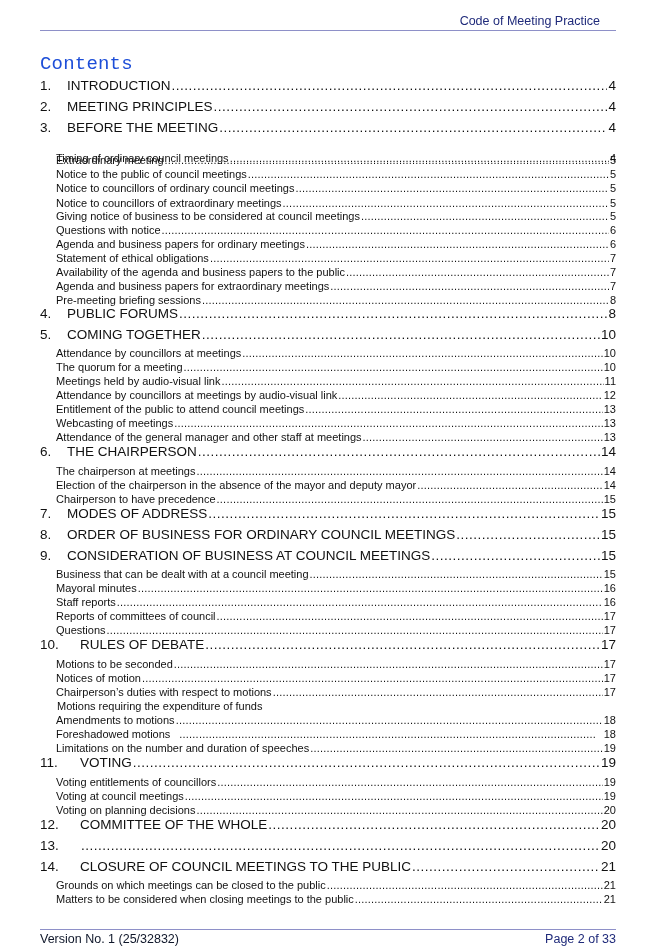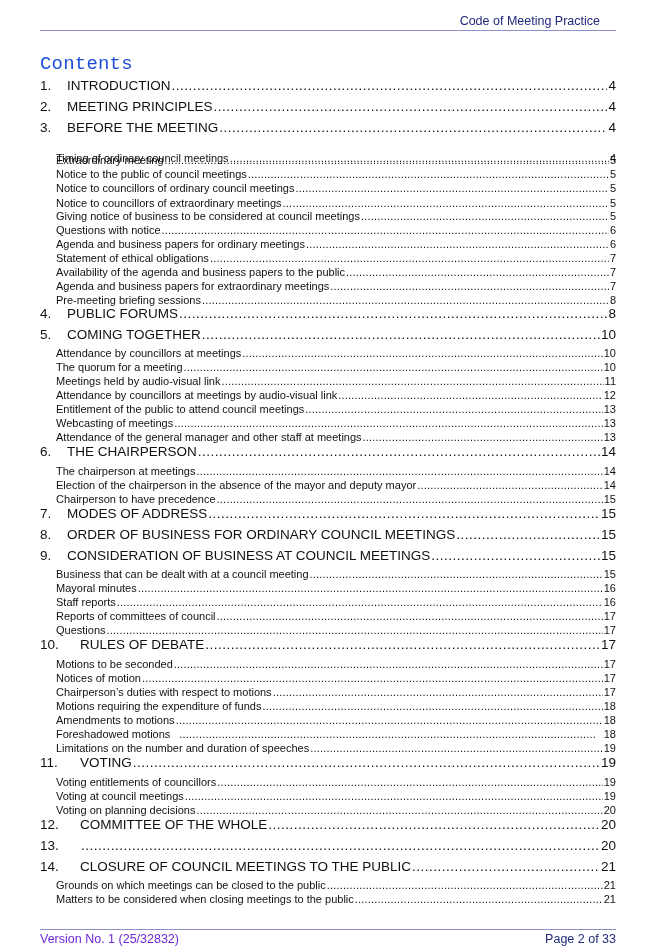--- a/index.html
+++ b/index.html
@@ -15,21 +15,21 @@
   .row .label { flex: none; }
   .row .dots { flex: 1 1 auto; overflow: hidden; margin: 0 1px; }
   .row .dots::before { content: "........................................................................................................................................................................................................................................................................................................................................"; letter-spacing: 0.5px; }
   .row .page { flex: none; text-align: right; }
   .l1 { font-size: 13.5px; height: 18px; }
   .l1 .num { width: 27px; }
   .l1.wide .num { width: 40px; }
   .l2 { font-size: 11px; height: 14px; padding-left: 16px; }
   .l2 .dots::before { letter-spacing: 0.2px; }
   .footer-rule { position: absolute; left: 40px; right: 40px; top: 929px; border-top: 1.5px solid #8e90c8; }
-  .footer-left { position: absolute; left: 40px; top: 932px; font-size: 12.5px; color: #6d28d9; }
+  .footer-left { position: absolute; left: 40px; top: 932px; font-size: 12.5px; color: #0f172a; }
   .footer-right { position: absolute; right: 40px; top: 932px; font-size: 12.5px; color: #1f2a7a; }
 </style>
 </head>
 <body>
 
 <div>
   <div class="header-text">Code of Meeting Practice</div>
   <div class="header-rule"></div>
 </div>
 
@@ -239,21 +239,21 @@
     <div class="row l2" style="top: 594px;">
       <span class="label">Notices of motion</span>
       <span class="dots"></span>
       <span class="page">17</span>
     </div>
     <div class="row l2" style="top: 608px;">
       <span class="label">Chairperson’s duties with respect to motions</span>
       <span class="dots"></span>
       <span class="page">17</span>
     </div>
-    <div class="row l2" style="top: 622px;">
+    <div class="row l2" style="top: 622px; flex-direction: column;">
       <span class="label">Motions requiring the expenditure of funds</span>
       <span class="dots"></span>
       <span class="page">18</span>
     </div>
     <div class="row l2" style="top: 636px;">
       <span class="label">Amendments to motions</span>
       <span class="dots"></span>
       <span class="page">18</span>
     </div>
     <div class="row l2" style="top: 650px; gap: 8px;">

